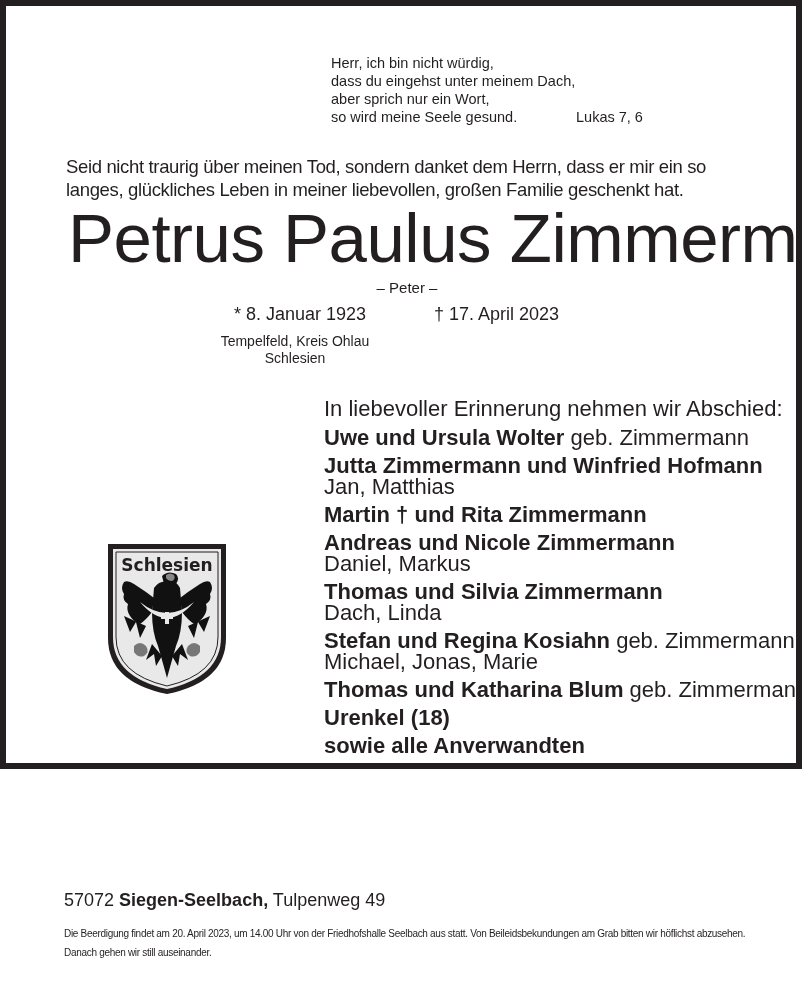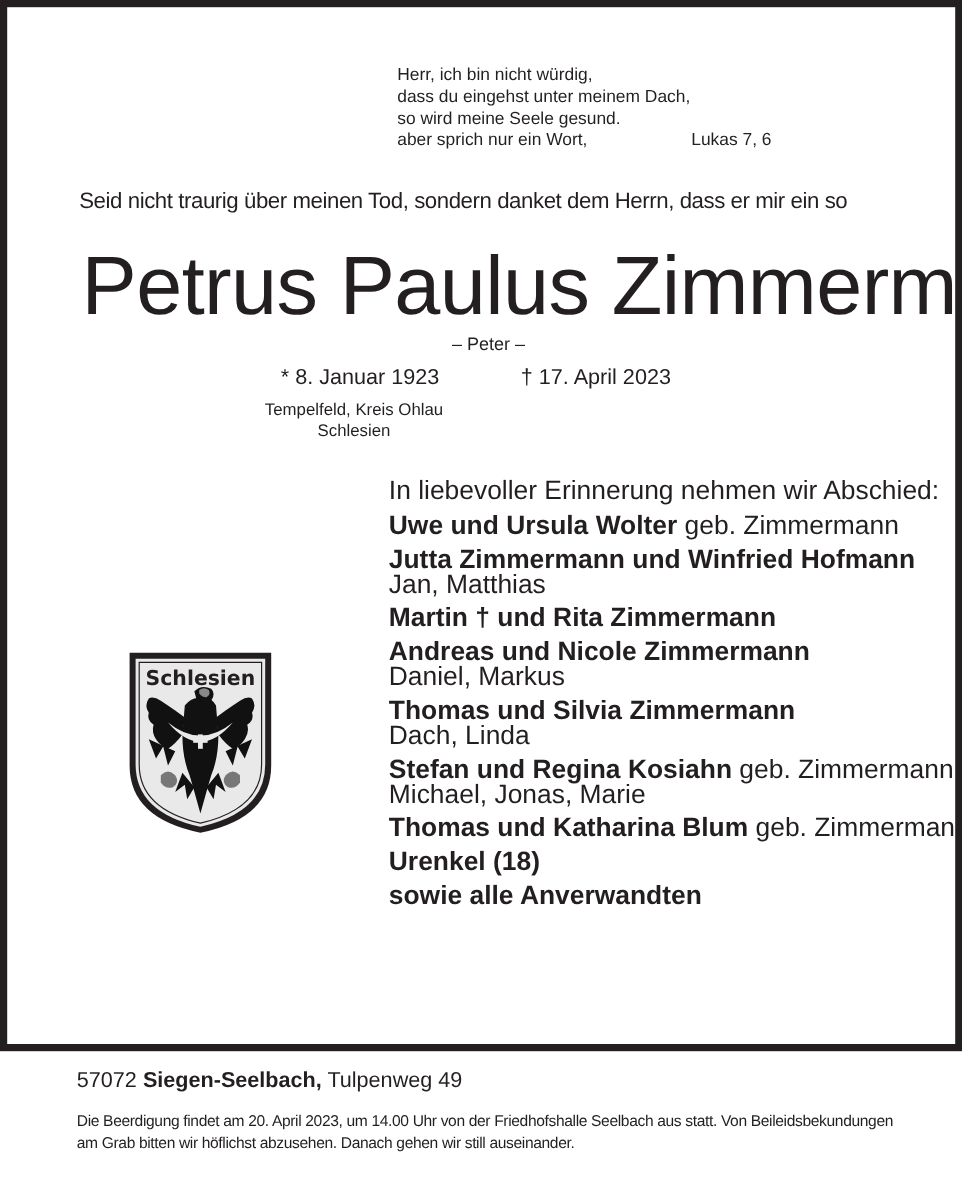--- a/index.html
+++ b/index.html
@@ -1,18 +1,18 @@
 <!DOCTYPE html>
 <html><head>
 <meta charset="utf-8">
 <style>
   html, body { margin: 0; padding: 0; background: #ffffff; }
   body { width: 802px; height: 1000px; position: relative; overflow: hidden;
          font-family: "Liberation Sans", "DejaVu Sans", sans-serif; color: #231f20; }
-  .frame { position: absolute; left: 0; top: 0; width: 802px; height: 876px;
+  .frame { position: absolute; left: 0; top: 0; width: 802px; height: 769px;
            box-sizing: border-box; border: 6px solid #231f20; background: #fff; }
   .abs { position: absolute; white-space: nowrap; }
 
   .verse { left: 325px; top: 48px; font-size: 14.5px; line-height: 18px; }
   .verse .ref { position: absolute; left: 245px; top: 54px; }
 
   .motto { left: 60px; top: 149px; font-size: 18.5px; line-height: 23px; letter-spacing: -0.35px; }
 
   .name { left: 62px; top: 198px; font-size: 69px; line-height: 70px; letter-spacing: -0.5px; }
 
@@ -24,38 +24,39 @@
   .family { left: 318px; top: 392px; font-size: 22px; }
   .family .intro { line-height: 22px; margin-bottom: 7px; }
   .family .group { margin-bottom: 7px; line-height: 21px; }
   .family .b { font-weight: bold; }
 
   .shield { left: 100px; top: 536px; width: 122px; height: 154px; }
 
   .address { left: 58px; top: 884px; font-size: 18px; }
   .address .b { font-weight: bold; }
 
-  .notice { left: 58px; top: 918px; width: 690px; font-size: 13px; line-height: 19px;
+  .notice { left: 58px; top: 918px; width: 690px; font-size: 10px; line-height: 19px;
             white-space: normal; letter-spacing: -0.3px; }
 </style>
 </head>
 <body>
 
 <div class="frame">
 
   <div class="abs verse">
     <div>Herr, ich bin nicht würdig,</div>
     <div>dass du eingehst unter meinem Dach,</div>
+    <div>aber sprich nur ein Wort,</div>
     <div>so wird meine Seele gesund.</div>
-    <div>aber sprich nur ein Wort,</div>
     <span class="ref">Lukas 7, 6</span>
   </div>
 
   <div class="abs motto">
     <div>Seid nicht traurig über meinen Tod, sondern danket dem Herrn, dass er mir ein so</div>
+    <div>langes, glückliches Leben in meiner liebevollen, großen Familie geschenkt hat.</div>
   </div>
 
   <div class="abs name">Petrus Paulus Zimmermann</div>
 
   <div class="abs nickname">– Peter –</div>
   <div class="abs born">* 8. Januar 1923</div>
   <div class="abs died">† 17. April 2023</div>
   <div class="abs birthplace">
     <div>Tempelfeld, Kreis Ohlau</div>
     <div>Schlesien</div>

